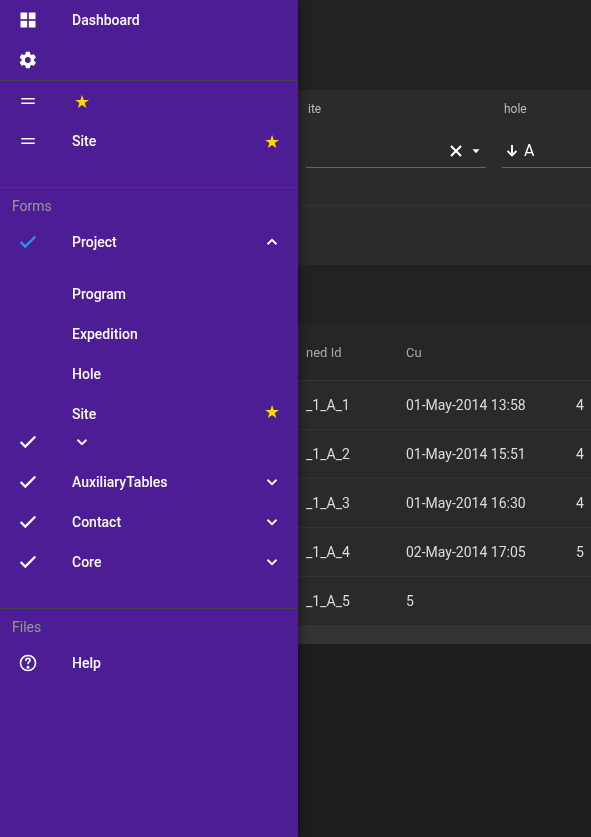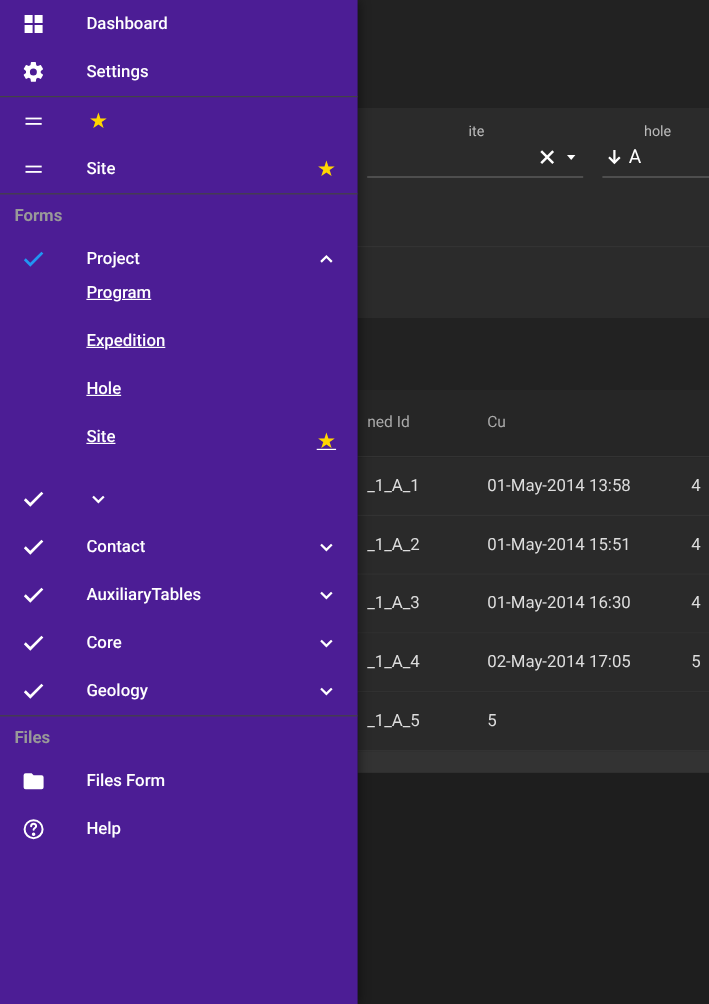--- a/index.html
+++ b/index.html
@@ -47,31 +47,31 @@
     justify-content: center;
     margin-right: 32px;
     flex: 0 0 24px;
   }
   .nav-label { flex: 1; }
   .nav-star { width: 20px; flex:0 0 20px; display:flex; align-items:center; justify-content:center;}
   .nav-chev { width: 20px; flex:0 0 20px; display:flex; align-items:center; justify-content:center;}
   .section-header {
     padding: 10px 16px 8px 12px;
     color: #999;
-    font-weight: 700;
+    font-weight: 400;
     border-top: 1px solid #444;
+    margin-top: 26px;
   }
   .sub-item {
     display: flex;
-    align-items: flex-start;
+    align-items: flex-end;
     height: 40px;
     padding: 0 16px;
     cursor: pointer;
     font-weight: 500;
-    text-decoration: underline;
   }
   .sub-item .nav-icon { opacity: 0; }
   .star-gold { color: #ffd600; font-size: 18px; }
   .check-blue { color: #2196f3; }
   .check-white { color: #fff; }
   .divider { border-top: 1px solid #444; }
   
   .main {
     margin-left: 298px;
     flex: 1;
@@ -90,21 +90,21 @@
     background: #2b2b2b;
     height: 115px;
     align-items: flex-start;
   }
   .filter {
     display: flex;
     flex-direction: column;
     color: #bbb;
     font-size: 12px;
   }
-  .filter-label { margin-bottom: 0; padding-left:2px;text-align:center;}
+  .filter-label { margin-bottom: 20px; padding-left:2px;}
   .filter-input-row {
     display: flex;
     align-items: center;
     border-bottom: 1px solid #666;
     padding-bottom: 2px;
     height: 32px;
   }
   .filter-value { color: #fff; font-size: 16px; padding: 0 2px; min-width:10px;}
   .filter-icon { width:20px; display:flex; align-items:center; justify-content:center; color:#fff;}
   .table-wrap { background:#262626;}
@@ -147,21 +147,20 @@
       </span>
       <span class="nav-label">Dashboard</span>
     </div>
 
     <div class="nav-item">
       <span class="nav-icon">
         <svg width="20" height="20" viewBox="0 0 24 24" fill="#fff">
             <path d="M19.14,12.94a7,7,0,0,0,.05-.94,7,7,0,0,0-.05-.94l2.11-1.65a.5.5,0,0,0,.12-.64l-2-3.46a.5.5,0,0,0-.61-.22l-2.49,1a7,7,0,0,0-1.62-.94l-.38-2.65A.5.5,0,0,0,13.77,2H9.77a.5.5,0,0,0-.49.42L8.9,5.07a7,7,0,0,0-1.62.94l-2.49-1a.5.5,0,0,0-.61.22l-2,3.46a.5.5,0,0,0,.12.64L4.41,11a7,7,0,0,0,0,1.88L2.3,14.53a.5.5,0,0,0-.12.64l2,3.46a.5.5,0,0,0,.61.22l2.49-1a7,7,0,0,0,1.62.94l.38,2.65a.5.5,0,0,0,.49.42h4a.5.5,0,0,0,.49-.42l.38-2.65a7,7,0,0,0,1.62-.94l2.49,1a.5.5,0,0,0,.61-.22l2-3.46a.5.5,0,0,0-.12-.64ZM11.77,15.5A3.5,3.5,0,1,1,15.27,12,3.5,3.5,0,0,1,11.77,15.5Z"></path>
           </svg>
       </span>
-      <span class="nav-label">Settings</span>
     </div>
 
     <div class="divider"></div>
 
     <div class="nav-item">
       <span class="nav-icon">
         <svg width="18" height="18" viewBox="0 0 24 24" fill="#fff">
             <rect x="3" y="8" width="18" height="2"></rect>
             <rect x="3" y="14" width="18" height="2"></rect>
           </svg>
@@ -225,77 +224,56 @@
             <polyline points="6 9 12 15 18 9"></polyline>
           </svg>
       </span>
     </div>
     <div class="nav-item">
       <span class="nav-icon check-white">
         <svg width="22" height="22" viewBox="0 0 24 24" fill="none" stroke="currentColor" stroke-width="2.5">
             <polyline points="4 12 9 17 20 6"></polyline>
           </svg>
       </span>
+      <span class="nav-label">AuxiliaryTables</span>
+      <span class="nav-chev">
+        <svg width="18" height="18" viewBox="0 0 24 24" fill="none" stroke="#fff" stroke-width="2.5">
+            <polyline points="6 9 12 15 18 9"></polyline>
+          </svg>
+      </span>
+    </div>
+    <div class="nav-item">
+      <span class="nav-icon check-white">
+        <svg width="22" height="22" viewBox="0 0 24 24" fill="none" stroke="currentColor" stroke-width="2.5">
+            <polyline points="4 12 9 17 20 6"></polyline>
+          </svg>
+      </span>
       <span class="nav-label">Contact</span>
       <span class="nav-chev">
         <svg width="18" height="18" viewBox="0 0 24 24" fill="none" stroke="#fff" stroke-width="2.5">
             <polyline points="6 9 12 15 18 9"></polyline>
           </svg>
       </span>
     </div>
     <div class="nav-item">
       <span class="nav-icon check-white">
         <svg width="22" height="22" viewBox="0 0 24 24" fill="none" stroke="currentColor" stroke-width="2.5">
             <polyline points="4 12 9 17 20 6"></polyline>
           </svg>
       </span>
-      <span class="nav-label">AuxiliaryTables</span>
+      <span class="nav-label">Core</span>
       <span class="nav-chev">
         <svg width="18" height="18" viewBox="0 0 24 24" fill="none" stroke="#fff" stroke-width="2.5">
             <polyline points="6 9 12 15 18 9"></polyline>
           </svg>
       </span>
     </div>
-    <div class="nav-item">
-      <span class="nav-icon check-white">
-        <svg width="22" height="22" viewBox="0 0 24 24" fill="none" stroke="currentColor" stroke-width="2.5">
-            <polyline points="4 12 9 17 20 6"></polyline>
-          </svg>
-      </span>
-      <span class="nav-label">Core</span>
-      <span class="nav-chev">
-        <svg width="18" height="18" viewBox="0 0 24 24" fill="none" stroke="#fff" stroke-width="2.5">
-            <polyline points="6 9 12 15 18 9"></polyline>
-          </svg>
-      </span>
-    </div>
-    <div class="nav-item">
-      <span class="nav-icon check-white">
-        <svg width="22" height="22" viewBox="0 0 24 24" fill="none" stroke="currentColor" stroke-width="2.5">
-            <polyline points="4 12 9 17 20 6"></polyline>
-          </svg>
-      </span>
-      <span class="nav-label">Geology</span>
-      <span class="nav-chev">
-        <svg width="18" height="18" viewBox="0 0 24 24" fill="none" stroke="#fff" stroke-width="2.5">
-            <polyline points="6 9 12 15 18 9"></polyline>
-          </svg>
-      </span>
-    </div>
 
     <div class="section-header">Files</div>
 
-    <div class="nav-item">
-      <span class="nav-icon">
-        <svg width="20" height="20" viewBox="0 0 24 24" fill="#fff">
-            <path d="M10 4H4a2 2 0 0 0-2 2v12a2 2 0 0 0 2 2h16a2 2 0 0 0 2-2V8a2 2 0 0 0-2-2h-8l-2-2z"></path>
-          </svg>
-      </span>
-      <span class="nav-label">Files Form</span>
-    </div>
     <div class="nav-item">
       <span class="nav-icon">
         <svg width="20" height="20" viewBox="0 0 24 24" fill="none" stroke="#fff" stroke-width="2">
             <circle cx="12" cy="12" r="9"></circle>
             <path d="M9.5 9a2.5 2.5 0 0 1 5 0c0 1.5-2.5 2-2.5 3.5" stroke-linecap="round"></path>
             <circle cx="12" cy="17" r="0.8" fill="#fff"></circle>
           </svg>
       </span>
       <span class="nav-label">Help</span>
     </div>

